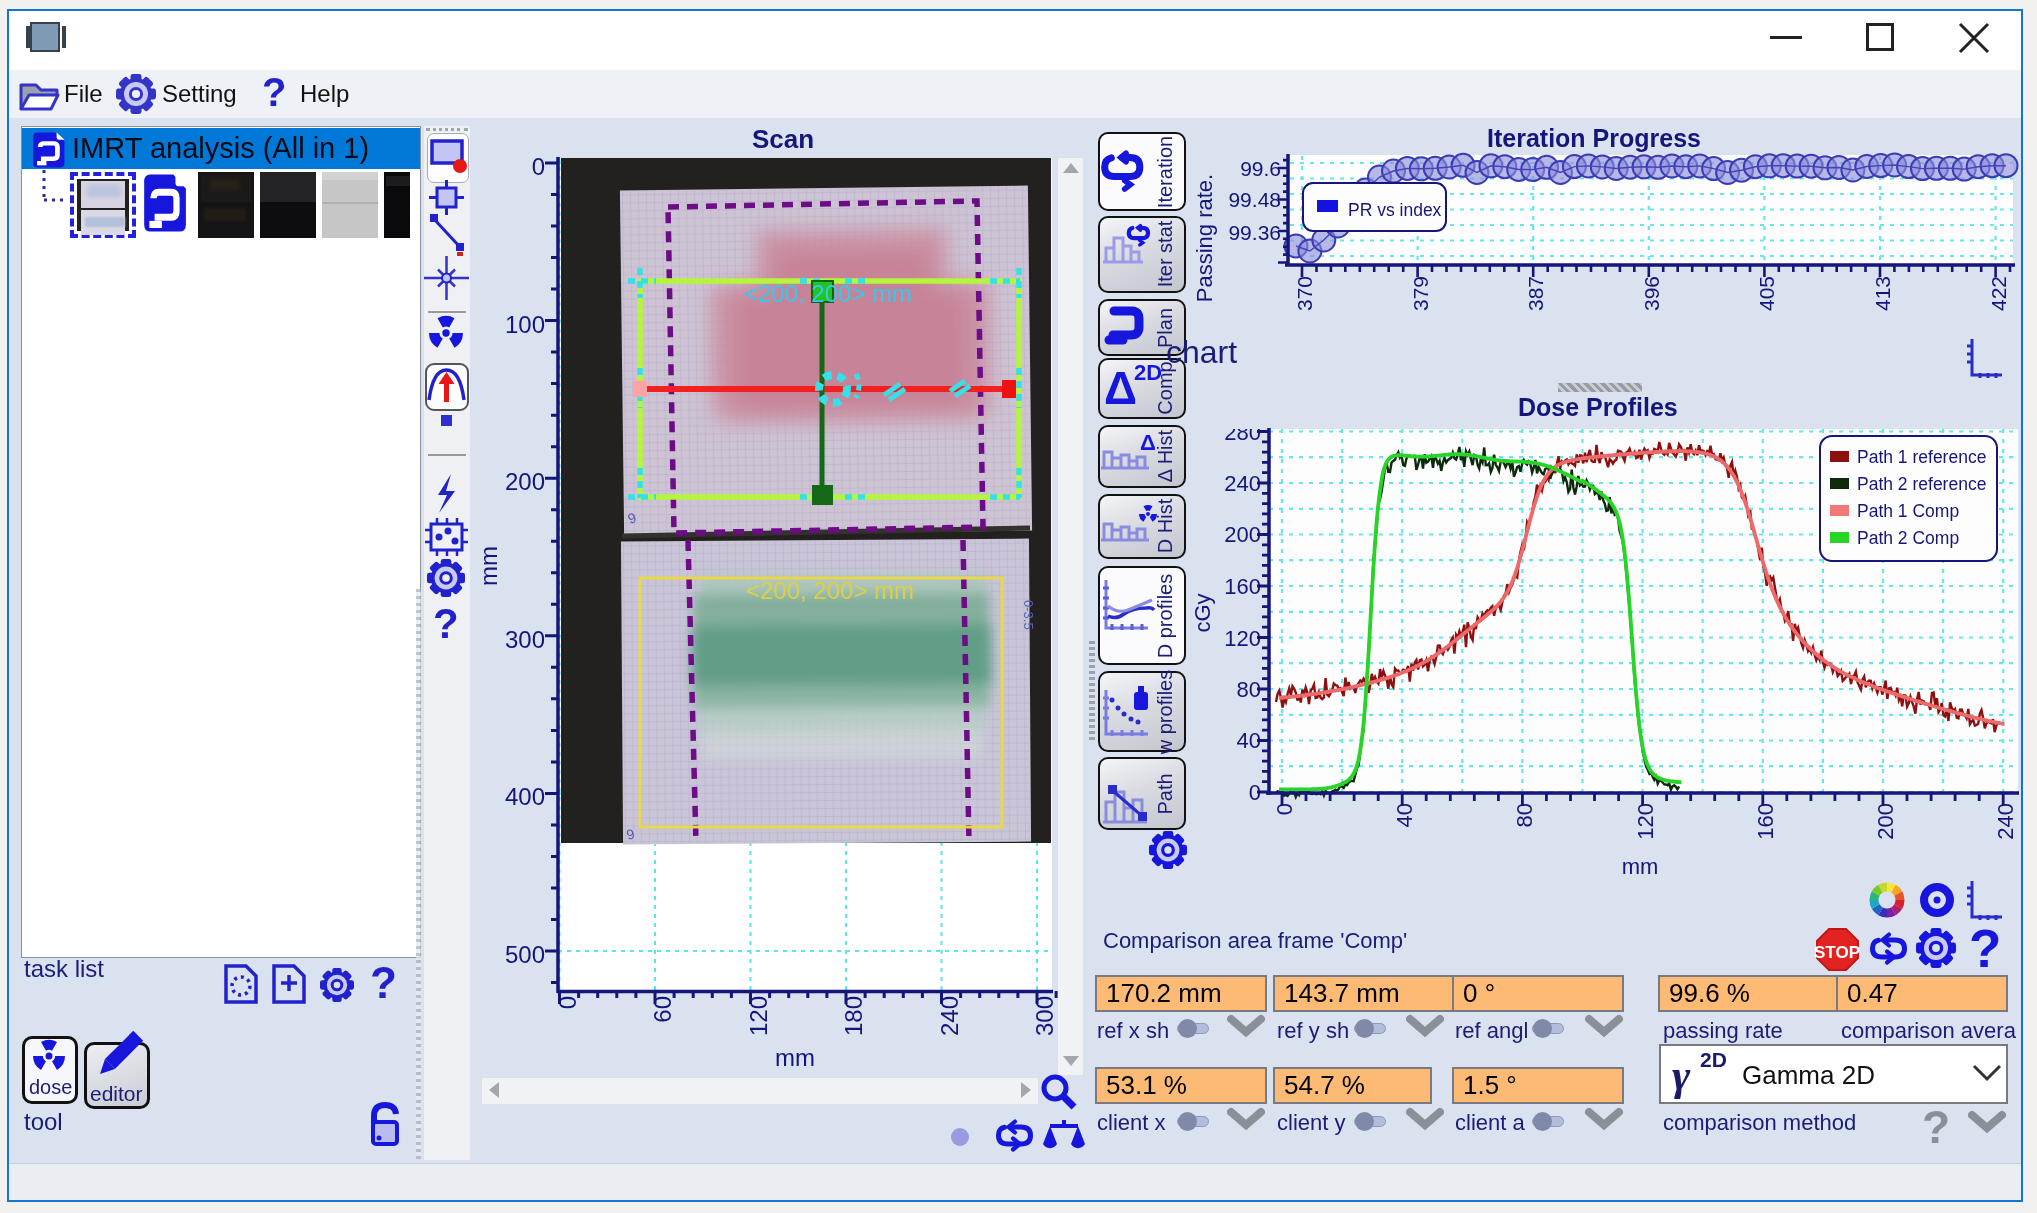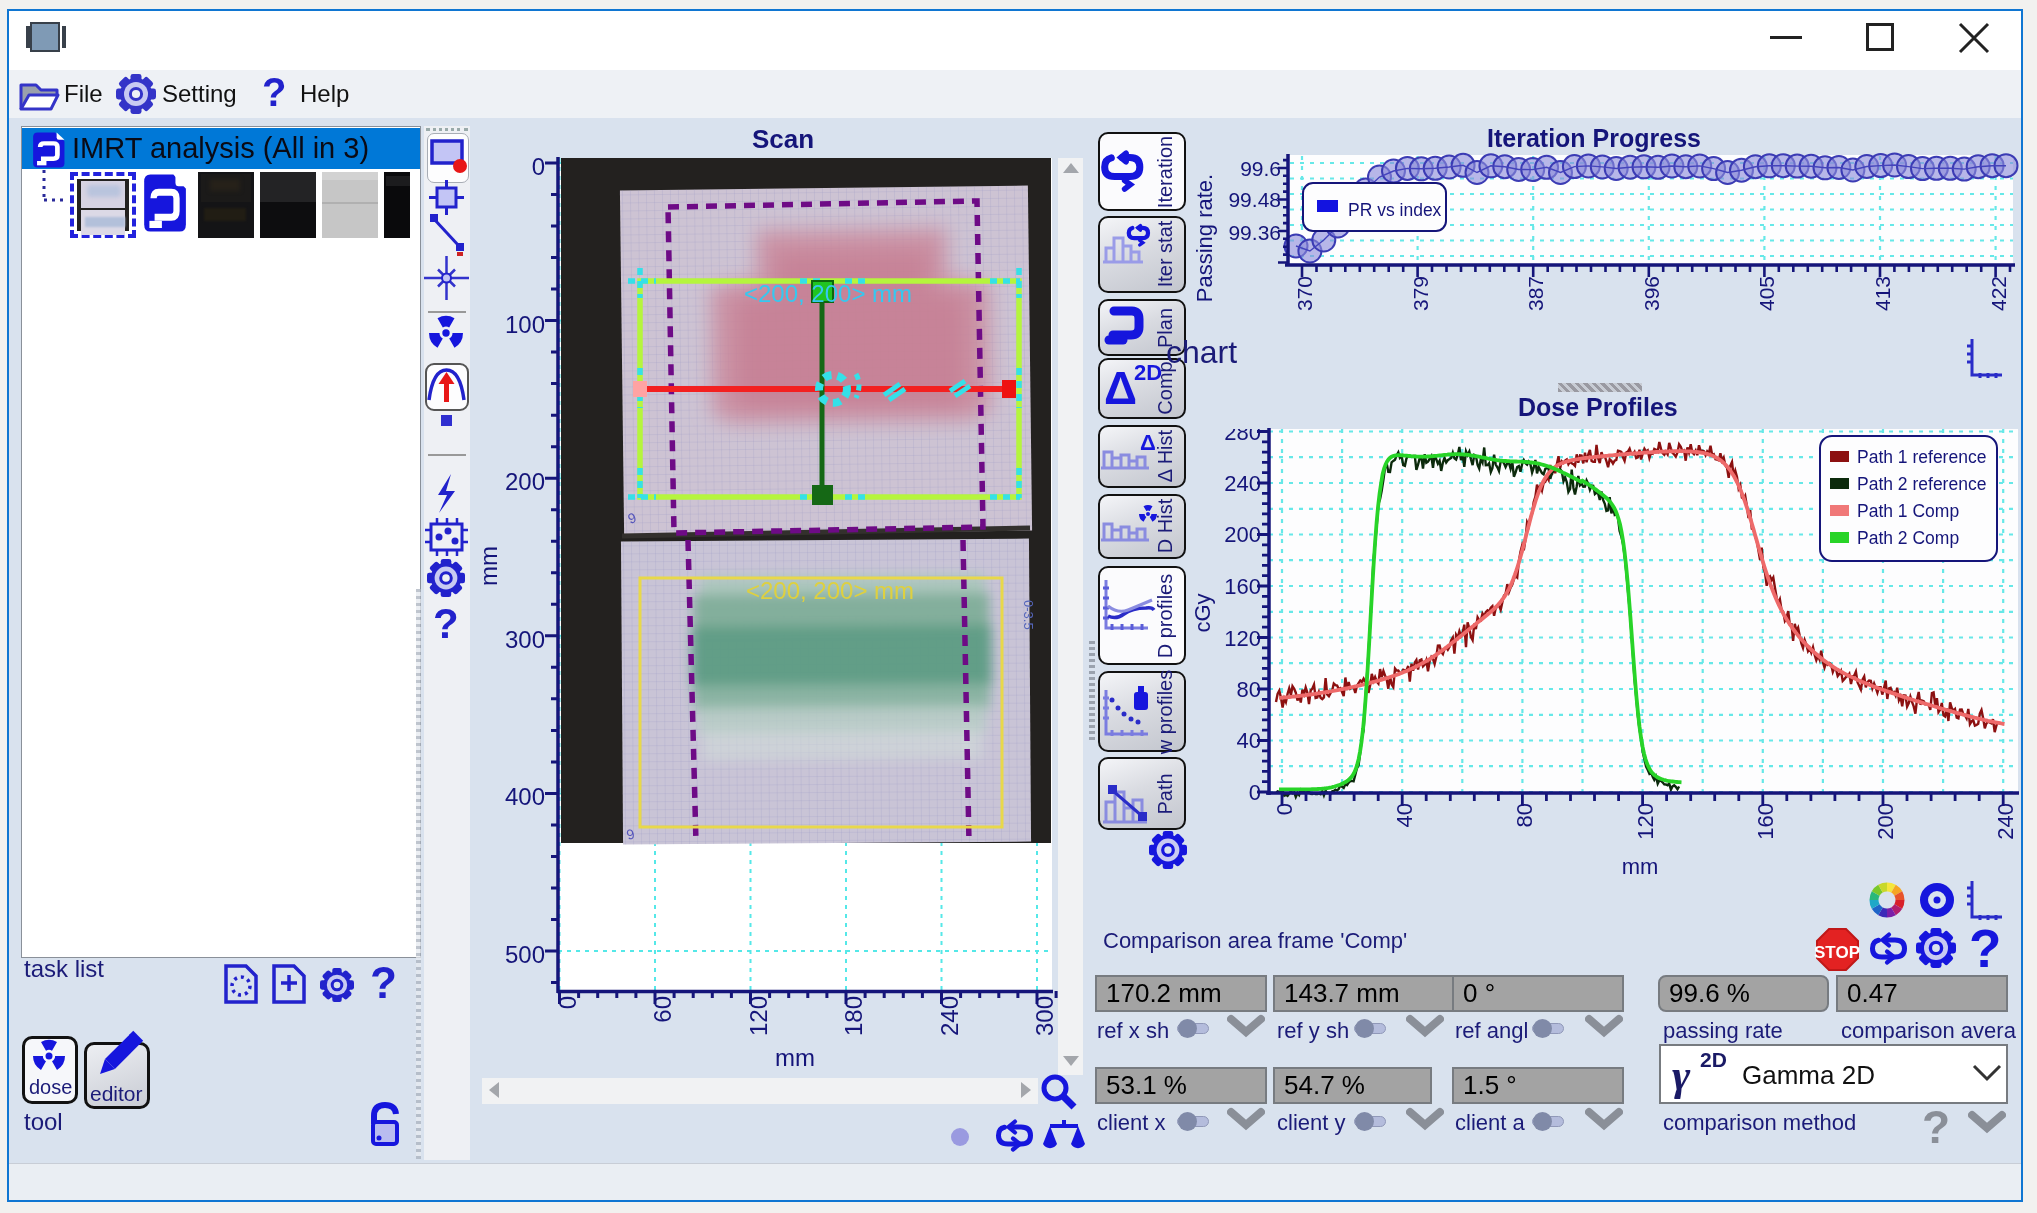--- a/index.html
+++ b/index.html
@@ -1,20 +1,20 @@
 <!DOCTYPE html>
 <html><head><meta charset="utf-8">
 <style>
 html,body{margin:0;padding:0;}
 body{width:2037px;height:1213px;overflow:hidden;background:#fff;font-family:"Liberation Sans",sans-serif;}
 #win{position:absolute;left:0;top:0;width:2037px;height:1213px;background:#f2f1ef;}
 #frame{position:absolute;left:7px;top:9px;width:2016px;height:1193px;border:2px solid #1076d2;background:#d9e2ee;box-sizing:border-box;}
 .abs{position:absolute;}
 svg.layer{position:absolute;left:0;top:0;width:2037px;height:1213px;overflow:visible;}
-.fld{position:absolute;background:#a3a3a3;border:2px solid #777b80;box-sizing:border-box;color:#000;font-size:26px;padding-left:9px;display:flex;align-items:center;}
+.fld{position:absolute;background:#fdba74;border:2px solid #777b80;box-sizing:border-box;color:#000;font-size:26px;padding-left:9px;display:flex;align-items:center;}
 .lbl{position:absolute;color:#1b1b78;font-size:24px;white-space:nowrap;}
 .tab{position:absolute;left:1098px;width:88px;border:2px solid #111;border-radius:10px;background:linear-gradient(160deg,#f4f5f8 0%,#d9dbe1 45%,#c3c6ce 100%);box-sizing:border-box;}
 .tab.sel{background:#fbfbfd;}
 .tabtxt{position:absolute;width:200px;height:24px;line-height:24px;text-align:center;color:#1b1b78;font-size:20px;transform:rotate(-90deg);transform-origin:center;white-space:nowrap;}
 </style></head><body>
 <div id="win">
 
 <div id="frame"></div>
 <div class="abs" style="left:9px;top:11px;width:2012px;height:59px;background:#fff;"></div>
 <div class="abs" style="left:30px;top:22px;width:30px;height:30px;background:#7f9ab5;border:2px solid #38404a;box-sizing:border-box;"></div>
@@ -49,21 +49,21 @@
         <rect x="130.5" y="74.0" width="11.0" height="17.0" rx="2.4" fill="#3434c8" transform="rotate(225 136 94)"></rect>
         <rect x="130.5" y="74.0" width="11.0" height="17.0" rx="2.4" fill="#3434c8" transform="rotate(270 136 94)"></rect>
         <rect x="130.5" y="74.0" width="11.0" height="17.0" rx="2.4" fill="#3434c8" transform="rotate(315 136 94)"></rect>
         <circle cx="136" cy="94" r="16.0" fill="#3434c8"></circle>
         <circle cx="136" cy="94" r="12.0" fill="#c8caf2"></circle>
         <circle cx="136" cy="94" r="5.6" fill="#eef1f5" stroke="#3434c8" stroke-width="3"></circle>
       </g>
     </svg>
 <div class="abs" style="left:21px;top:126px;width:400px;height:832px;background:#fff;border:1px solid #8a9099;box-sizing:border-box;"></div>
 <div class="abs" style="left:22px;top:128px;width:398px;height:41px;background:#0078d7;"></div>
-<div class="abs" style="left:72px;top:132px;font-size:29px;color:#0a0a14;">IMRT analysis (All in 3)</div>
+<div class="abs" style="left:72px;top:132px;font-size:29px;color:#0a0a14;">IMRT analysis (All in 1)</div>
 <svg class="layer">
       <g transform="translate(30,131) scale(0.783,0.731)">
     <path d="M4 8 q0 -6 6 -6 h22 l12 12 v30 q0 6 -6 6 h-28 q-6 0 -6 -6 z" fill="#1616dd"></path>
     <path d="M34 2 l10 10 h-7 q-3 0 -3 -3 z" fill="#fff"></path>
     <path d="M13 22 q0 -5 5 -5 h12 q5 0 5 5 v11 q0 5 -5 5 h-16" fill="none" stroke="#fff" stroke-width="6"></path>
     <path d="M9 44 h12" stroke="#fff" stroke-width="6" fill="none"></path>
     </g>
       <g transform="translate(140,172) scale(1.043,1.192)">
     <path d="M4 8 q0 -6 6 -6 h22 l12 12 v30 q0 6 -6 6 h-28 q-6 0 -6 -6 z" fill="#1616dd"></path>
     <path d="M34 2 l10 10 h-7 q-3 0 -3 -3 z" fill="#fff"></path>
@@ -561,21 +561,21 @@
         <circle cx="1936" cy="948" r="16.0" fill="#1616dd"></circle>
         <circle cx="1936" cy="948" r="12.0" fill="#c8caf2"></circle>
         <circle cx="1936" cy="948" r="5.6" fill="#d9e2ee" stroke="#1616dd" stroke-width="3.4"></circle>
       </g>
     </svg>
     <div class="abs" style="left:1969px;top:918px;font-size:53px;font-weight:bold;color:#1616dd;">?</div>
     <div class="abs lbl" style="left:1103px;top:928px;font-size:22px;">Comparison area frame 'Comp'</div>
     <div class="fld" style="left:1095px;top:975px;width:172px;height:37px;">170.2 mm</div>
     <div class="fld" style="left:1273px;top:975px;width:185px;height:37px;">143.7 mm</div>
     <div class="fld" style="left:1452px;top:975px;width:172px;height:37px;">0 °</div>
-    <div class="fld" style="left:1658px;top:975px;width:171px;height:37px;border-radius:8px;">99.6 %</div>
+    <div class="fld" style="left:1658px;top:975px;width:192px;height:37px;">99.6 %</div>
     <div class="fld" style="left:1836px;top:975px;width:172px;height:37px;">0.47</div>
     <div class="fld" style="left:1095px;top:1067px;width:172px;height:37px;">53.1 %</div>
     <div class="fld" style="left:1273px;top:1067px;width:159px;height:37px;">54.7 %</div>
     <div class="fld" style="left:1452px;top:1067px;width:172px;height:37px;">1.5 °</div>
     <div class="lbl" style="left:1097px;top:1018px;font-size:22px;">ref x sh</div>
     <div class="lbl" style="left:1277px;top:1018px;font-size:22px;">ref y sh</div>
     <div class="lbl" style="left:1455px;top:1018px;font-size:22px;">ref angl</div>
     <div class="lbl" style="left:1663px;top:1018px;font-size:22px;">passing rate</div>
     <div class="lbl" style="left:1841px;top:1018px;font-size:22px;">comparison avera</div>
     <div class="lbl" style="left:1097px;top:1110px;font-size:22px;">client x</div>

